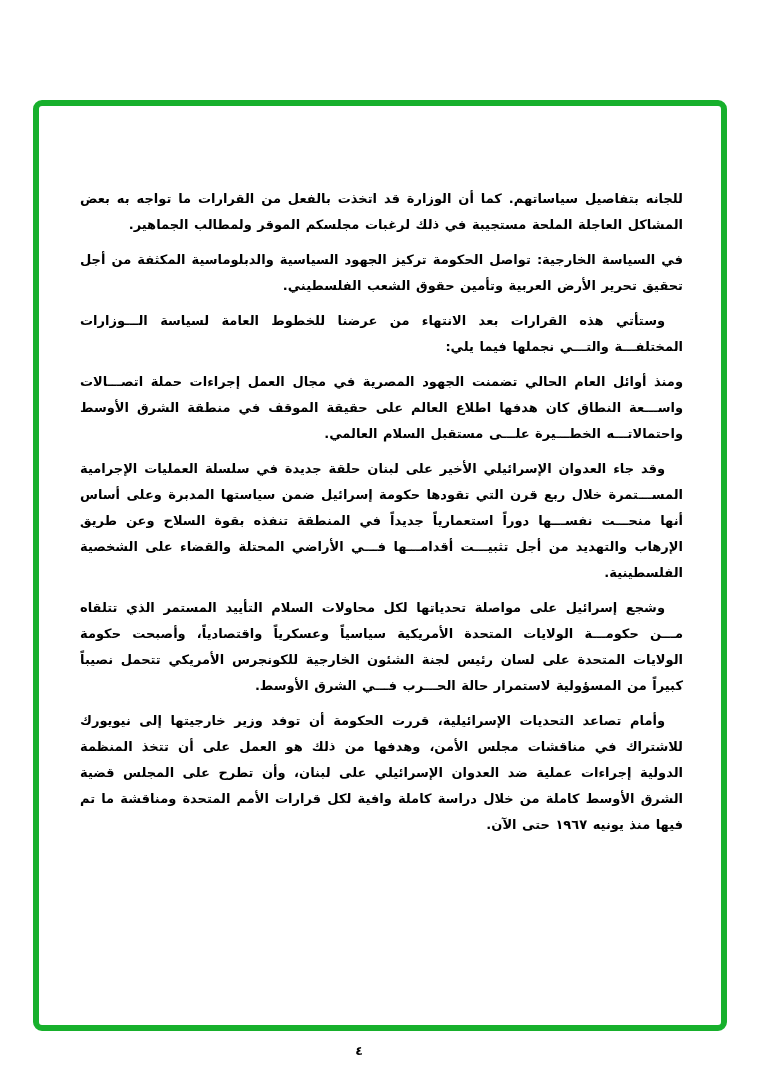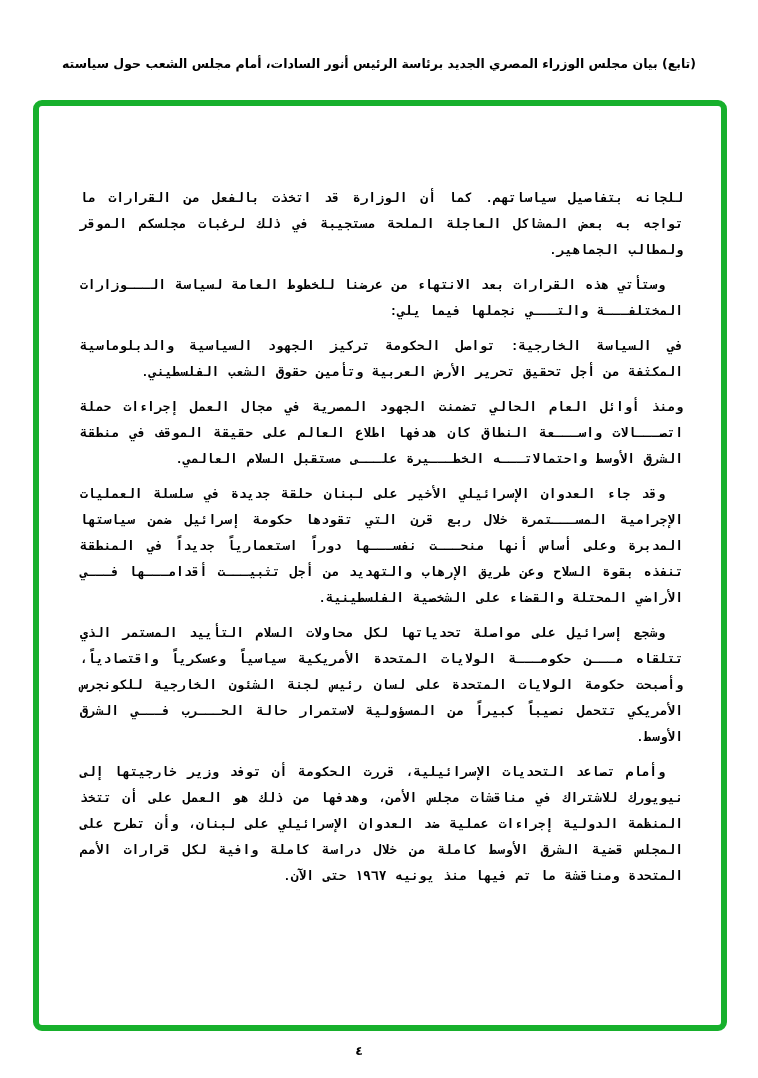--- a/index.html
+++ b/index.html
@@ -58,27 +58,26 @@
     text-align: center;
     font-size: 12.5px;
     font-weight: 700;
   }
 </style>
 </head>
 <body>
 
 <div class="page">
 
-  <div class="header-line">(تابع) بيان مجلس الوزراء المصري الجديد برئاسة الرئيس أنور السادات، أمام مجلس الشعب حول سياسته</div>
 
-  <div class="doc-frame" style="border-color: rgb(23, 176, 44); font-family: Liberation Mono, monospace;">
+  <div class="doc-frame" style="border-color: rgb(23, 176, 44);">
     <div class="doc-content">
       <p class="para">للجانه بتفاصيل سياساتهم. كما أن الوزارة قد اتخذت بالفعل من القرارات ما تواجه به بعض المشاكل العاجلة الملحة مستجيبة في ذلك لرغبات مجلسكم الموقر ولمطالب الجماهير.</p>
+      <p class="para">في السياسة الخارجية: تواصل الحكومة تركيز الجهود السياسية والدبلوماسية المكثفة من أجل تحقيق تحرير الأرض العربية وتأمين حقوق الشعب الفلسطيني.</p>
       <p class="para indent">وستأتي هذه القرارات بعد الانتهاء من عرضنا للخطوط العامة لسياسة الـــوزارات المختلفـــة والتـــي نجملها فيما يلي:</p>
-      <p class="para">في السياسة الخارجية: تواصل الحكومة تركيز الجهود السياسية والدبلوماسية المكثفة من أجل تحقيق تحرير الأرض العربية وتأمين حقوق الشعب الفلسطيني.</p>
       <p class="para">ومنذ أوائل العام الحالي تضمنت الجهود المصرية في مجال العمل إجراءات حملة اتصـــالات واســـعة النطاق كان هدفها اطلاع العالم على حقيقة الموقف في منطقة الشرق الأوسط واحتمالاتـــه الخطـــيرة علـــى مستقبل السلام العالمي.</p>
       <p class="para indent">وقد جاء العدوان الإسرائيلي الأخير على لبنان حلقة جديدة في سلسلة العمليات الإجرامية المســـتمرة خلال ربع قرن التي تقودها حكومة إسرائيل ضمن سياستها المدبرة وعلى أساس أنها منحـــت نفســـها دوراً استعمارياً جديداً في المنطقة تنفذه بقوة السلاح وعن طريق الإرهاب والتهديد من أجل تثبيـــت أقدامـــها فـــي الأراضي المحتلة والقضاء على الشخصية الفلسطينية.</p>
       <p class="para indent">وشجع إسرائيل على مواصلة تحدياتها لكل محاولات السلام التأييد المستمر الذي تتلقاه مـــن حكومـــة الولايات المتحدة الأمريكية سياسياً وعسكرياً واقتصادياً، وأصبحت حكومة الولايات المتحدة على لسان رئيس لجنة الشئون الخارجية للكونجرس الأمريكي تتحمل نصيباً كبيراً من المسؤولية لاستمرار حالة الحـــرب فـــي الشرق الأوسط.</p>
       <p class="para indent">وأمام تصاعد التحديات الإسرائيلية، قررت الحكومة أن توفد وزير خارجيتها إلى نيويورك للاشتراك في مناقشات مجلس الأمن، وهدفها من ذلك هو العمل على أن تتخذ المنظمة الدولية إجراءات عملية ضد العدوان الإسرائيلي على لبنان، وأن تطرح على المجلس قضية الشرق الأوسط كاملة من خلال دراسة كاملة وافية لكل قرارات الأمم المتحدة ومناقشة ما تم فيها منذ يونيه ١٩٦٧ حتى الآن.</p>
     </div>
   </div>
 
   <div class="page-num">٤</div>
 
 </div>

